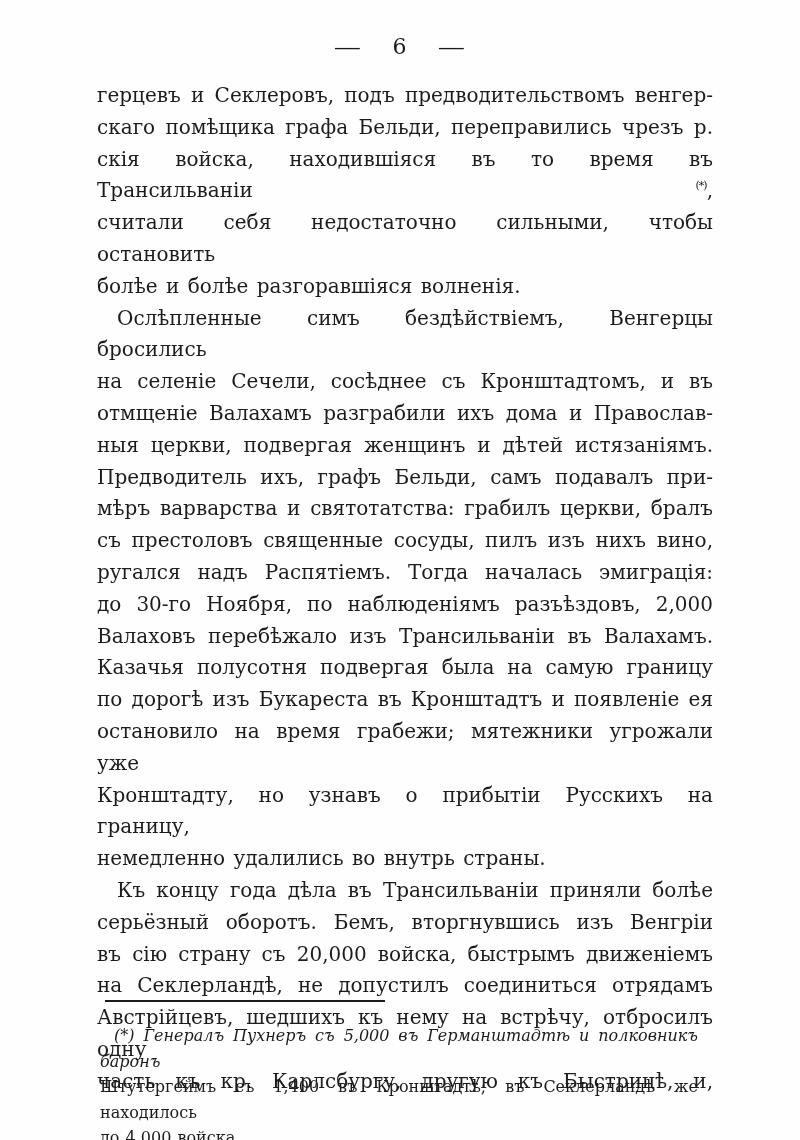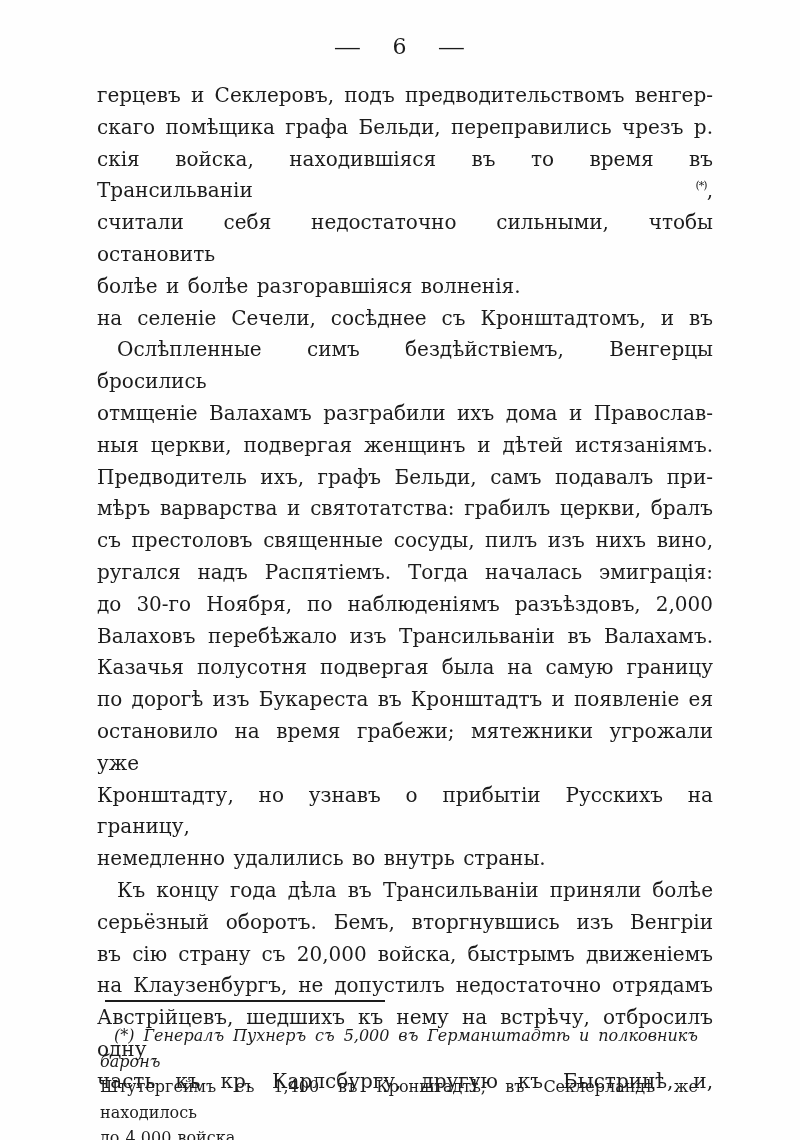--- a/index.html
+++ b/index.html
@@ -94,41 +94,41 @@
 
   <div class="text-block">
       <div class="paragraph">
         <div class="line">герцевъ и Секлеровъ, подъ предводительствомъ венгер-</div>
         <div class="line">скаго помѣщика графа Бельди, переправились чрезъ р.</div>
         <div class="line">скія войска, находившіяся въ то время въ Трансильваніи <sup>(*)</sup>,</div>
         <div class="line">считали себя недостаточно сильными, чтобы остановить</div>
         <div class="line flush">болѣе и болѣе разгоравшіяся волненія.</div>
       </div>
       <div class="paragraph">
+        <div class="line indent">Ослѣпленные симъ бездѣйствіемъ, Венгерцы бросились</div>
         <div class="line">на селеніе Сечели, сосѣднее съ Кронштадтомъ, и въ</div>
-        <div class="line indent">Ослѣпленные симъ бездѣйствіемъ, Венгерцы бросились</div>
         <div class="line">отмщеніе Валахамъ разграбили ихъ дома и Православ-</div>
         <div class="line">ныя церкви, подвергая женщинъ и дѣтей истязаніямъ.</div>
         <div class="line">Предводитель ихъ, графъ Бельди, самъ подавалъ при-</div>
         <div class="line">мѣръ варварства и святотатства: грабилъ церкви, бралъ</div>
         <div class="line">съ престоловъ священные сосуды, пилъ изъ нихъ вино,</div>
         <div class="line">ругался надъ Распятіемъ. Тогда началась эмиграція:</div>
         <div class="line">до 30-го Ноября, по наблюденіямъ разъѣздовъ, 2,000</div>
         <div class="line">Валаховъ перебѣжало изъ Трансильваніи въ Валахамъ.</div>
         <div class="line">Казачья полусотня подвергая была на самую границу</div>
         <div class="line">по дорогѣ изъ Букареста въ Кронштадтъ и появленіе ея</div>
         <div class="line">остановило на время грабежи; мятежники угрожали уже</div>
         <div class="line">Кронштадту, но узнавъ о прибытіи Русскихъ на границу,</div>
         <div class="line flush">немедленно удалились во внутрь страны.</div>
       </div>
       <div class="paragraph">
         <div class="line indent">Къ концу года дѣла въ Трансильваніи приняли болѣе</div>
         <div class="line">серьёзный оборотъ. Бемъ, вторгнувшись изъ Венгріи</div>
         <div class="line">въ сію страну съ 20,000 войска, быстрымъ движеніемъ</div>
-        <div class="line">на Клаузенбургъ, не допустилъ недостаточно отрядамъ</div>
+        <div class="line">на Секлерландѣ, не допустилъ соединиться отрядамъ</div>
         <div class="line">Австрійцевъ, шедшихъ къ нему на встрѣчу, отбросилъ одну</div>
         <div class="line">часть къ кр. Карлсбургу, другую къ Быстрицѣ, и,</div>
       </div>
     </div>
 
   <div class="footnote-rule"></div>
 
   <div class="footnote">
       <div class="line indent">(*) Генералъ Пухнеръ съ 5,000 въ Германштадтѣ и полковникъ баронъ</div>
       <div class="line">Штутергеймъ съ 1,400 въ Кронштадтѣ; въ Секлерландѣ же находилось</div>

